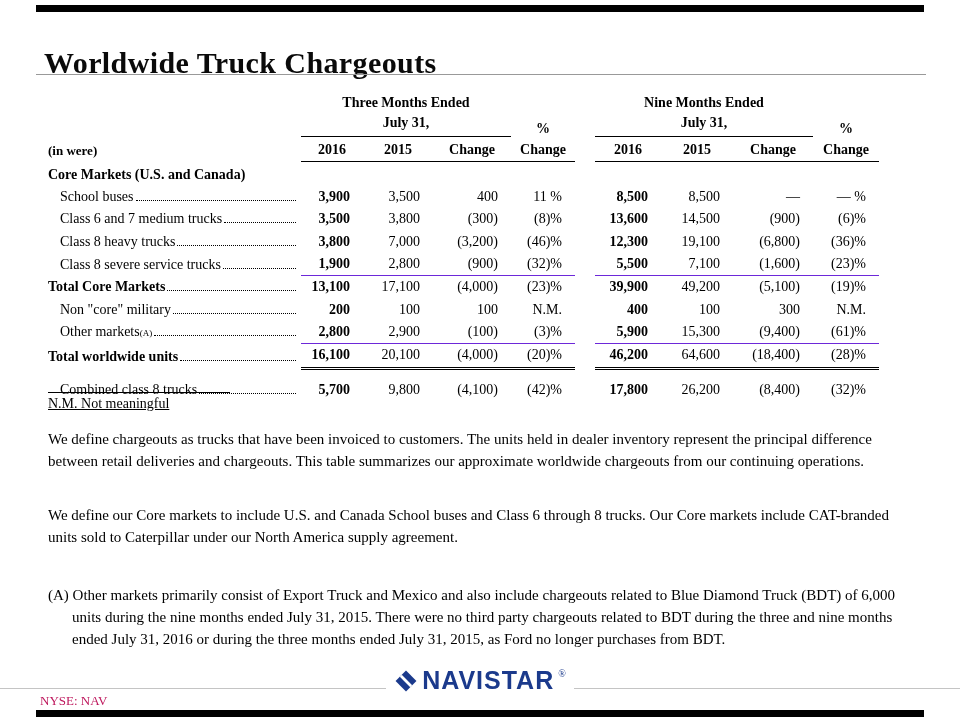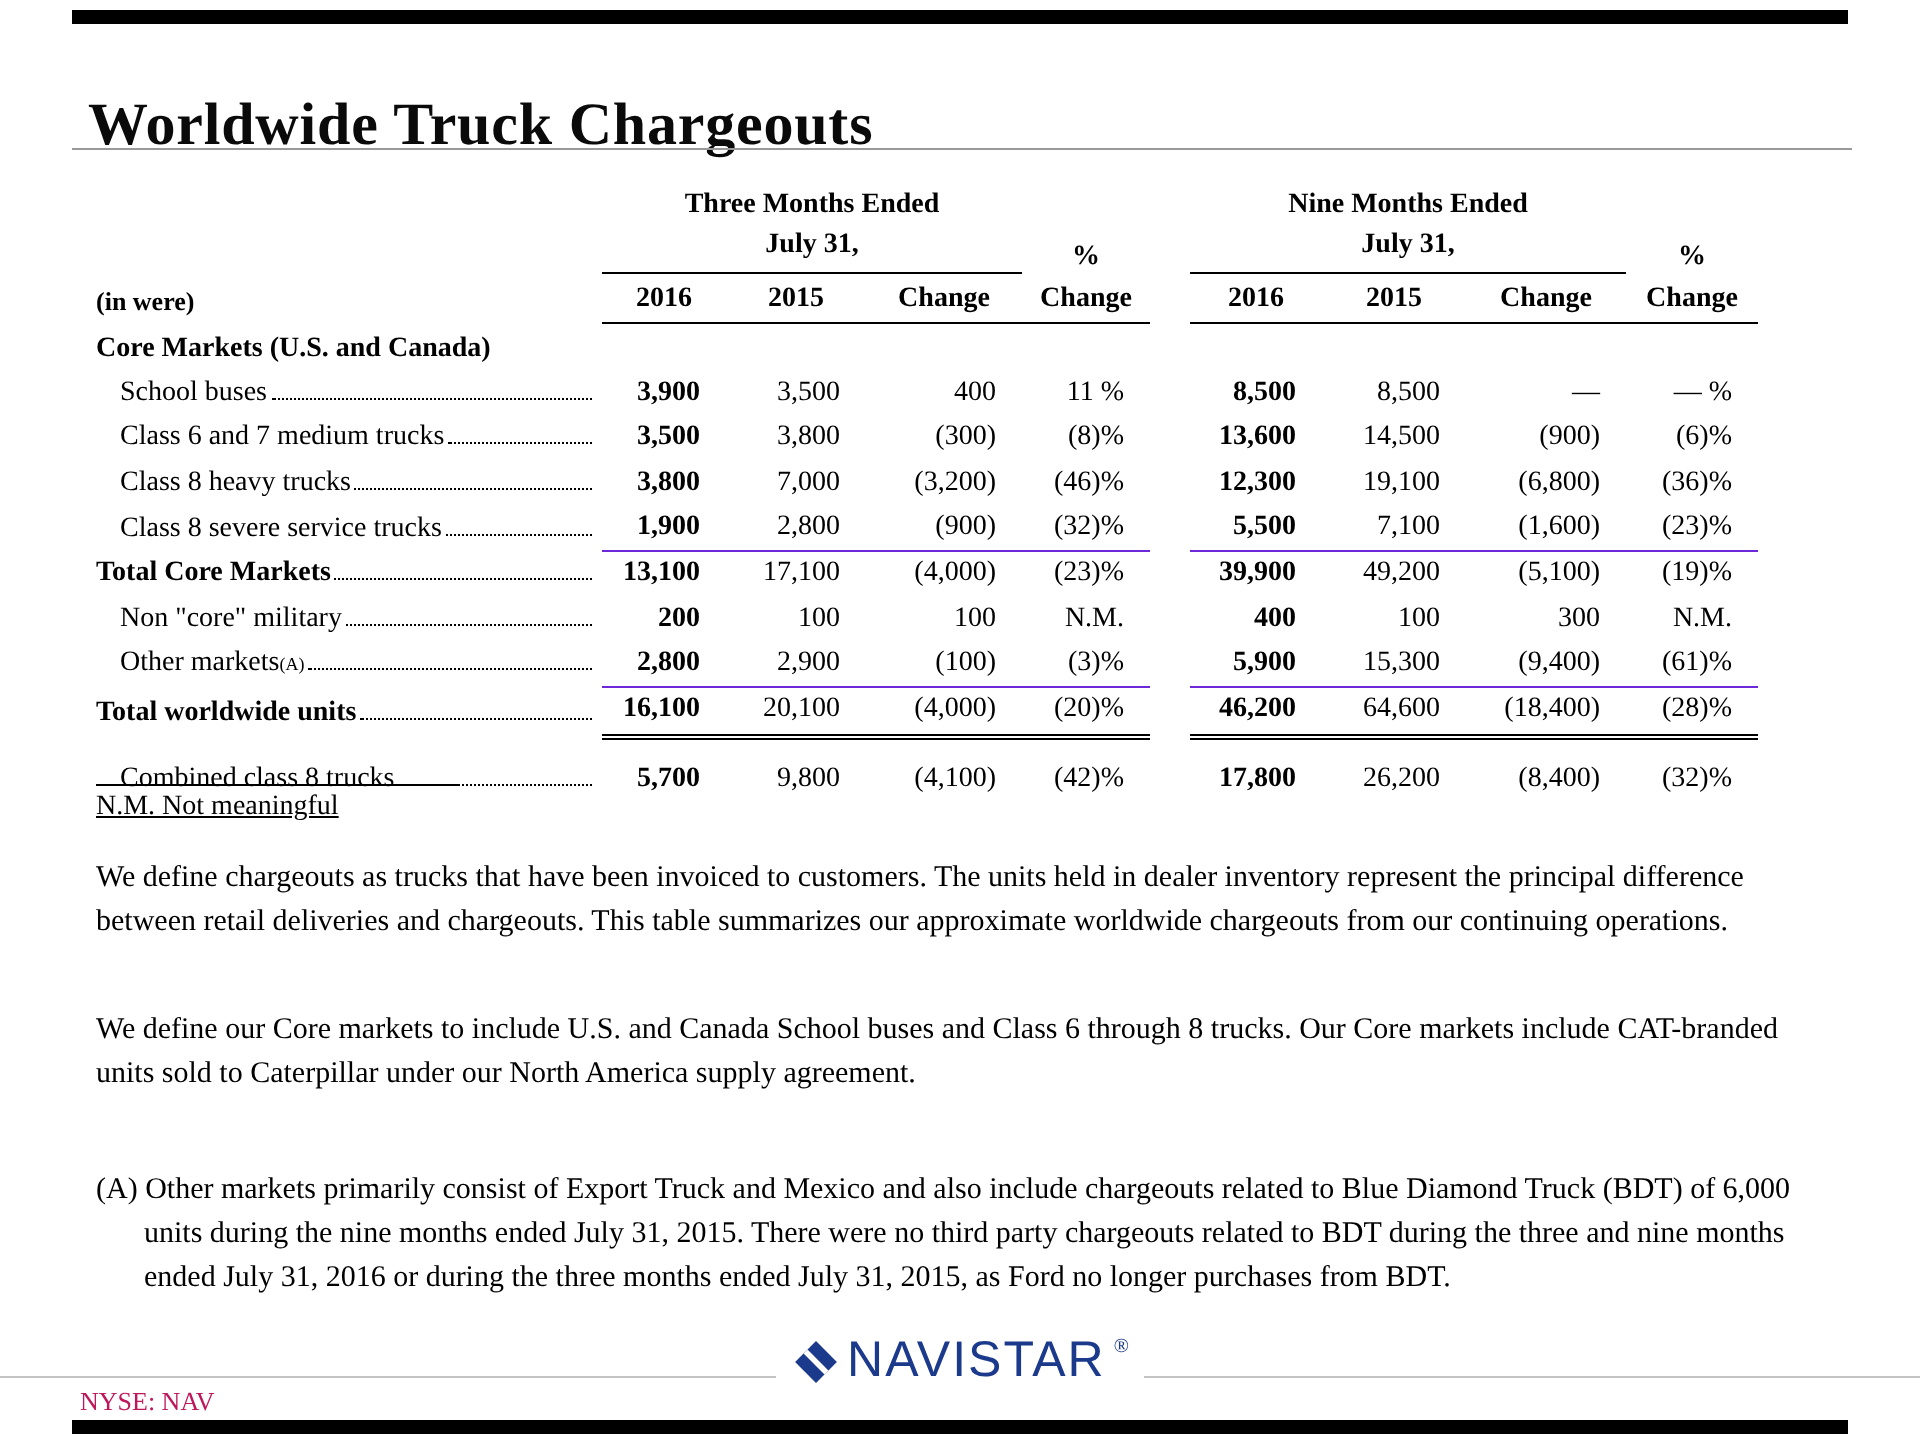--- a/index.html
+++ b/index.html
@@ -47,21 +47,21 @@
   .para2{top:490px;}
   .footnote{top:570px;padding-left:24px;text-indent:-24px;width:848px;}
 
   
   .footer-rule{position:absolute;top:688px;left:0;width:960px;border-top:1px solid #c4c4c4;}
   .ticker{position:absolute;top:693px;left:40px;font-size:13px;color:#be185d;}
   .page-number{position:absolute;top:693px;right:34px;font-size:13px;color:#8a8a8a;margin-top:24px;}
   .logo{position:absolute;top:666px;left:0;right:0;display:flex;flex-direction:column;align-items:center;}
   .logo-row{display:flex;align-items:center;gap:4px;background:#fff;padding:0 8px;}
   .logo-text{
-    font-family:"Liberation Sans", sans-serif;font-weight:normal;font-size:25px;
+    font-family:"Liberation Sans", sans-serif;font-weight:bold;font-size:25px;
     color:var(--logo-blue,#1b3a8c);letter-spacing:1px;
   }
   .logo-reg{font-size:10px;color:var(--logo-blue,#1b3a8c);align-self:flex-start;margin-top:2px;}
   .tagline{font-size:13px;color:#000;border-top:5px solid #4c1d95;padding:1px 16px 0;background:#0f766e;margin-top:44px;}
 </style>
 </head>
 <body>
 
 <div class="topbar"></div>
 

